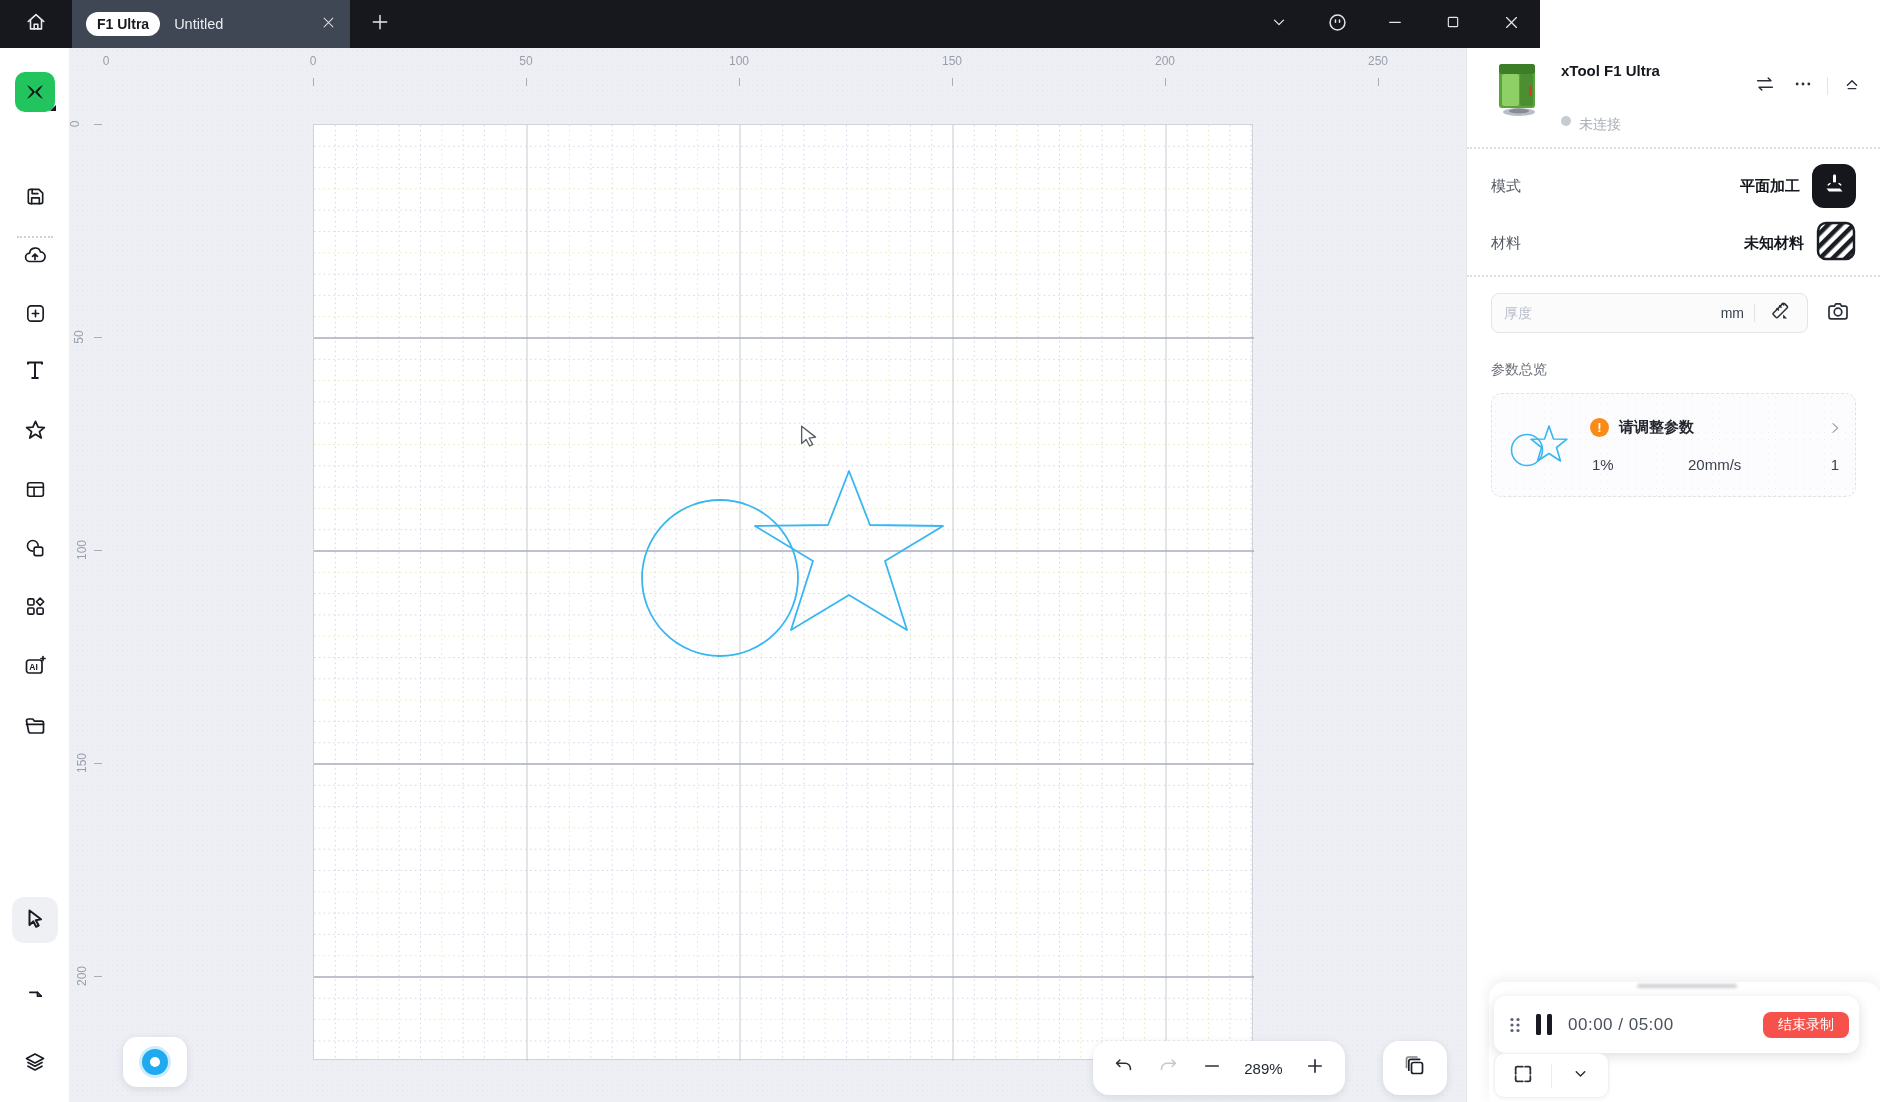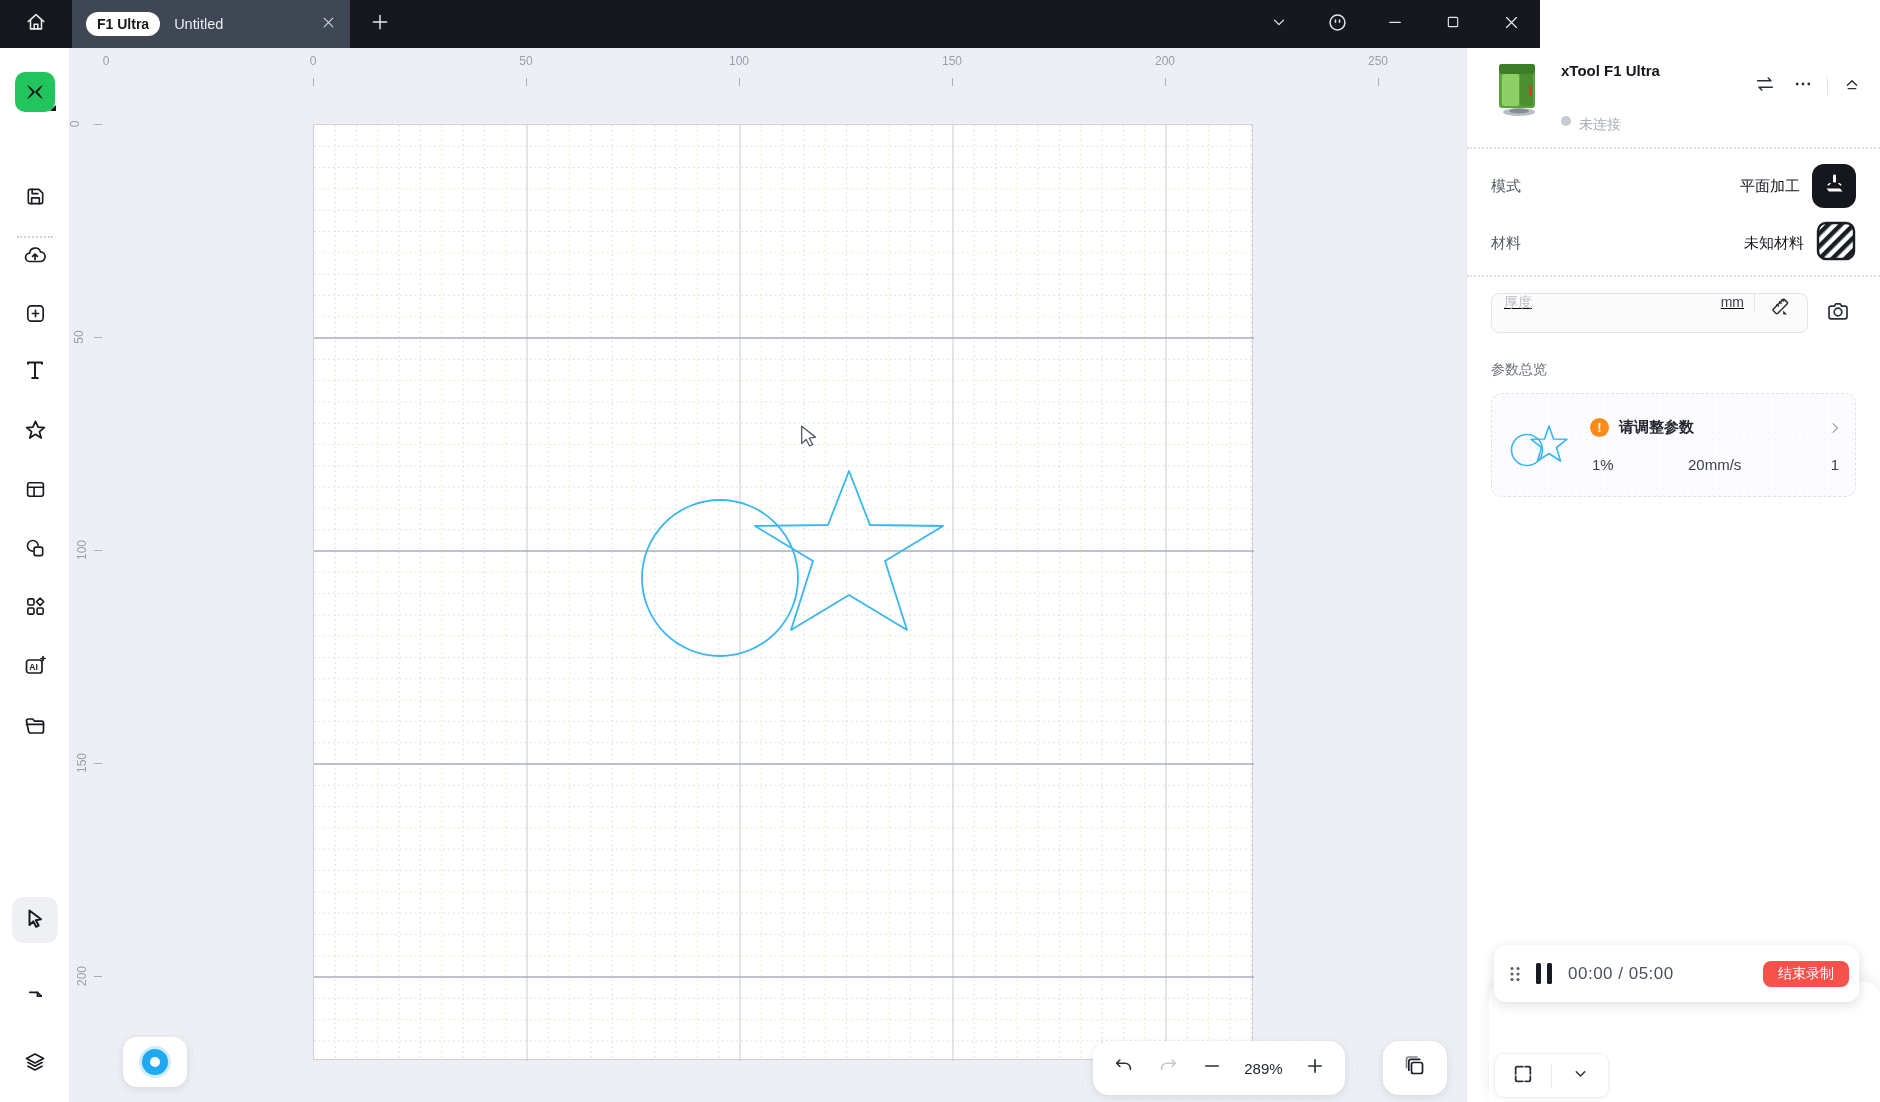--- a/index.html
+++ b/index.html
@@ -70,26 +70,26 @@
   .dev-status { position:absolute; left:94px; top:40px; display:flex; align-items:flex-start; gap:8px;
     font-size:14px; color:#a9aeb7;margin-top:28px; }
   .dev-status i { width:10px; height:10px; border-radius:50%; background:#c6cad1; }
   .hdr-icons { position:absolute; right:14px; top:24px; display:flex; align-items:center; gap:10px; color:#2a2f38; }
   .hdr-icons .vdiv { width:1px; height:18px; background:#e3e3e8; }
   .hdr-icons > div { width:28px; height:28px; display:flex; align-items:center; justify-content:center; cursor:pointer; }
   .dotted-div { border-top:2px dotted #dddde4; }
   .prow { display:flex; align-items:center; padding:0 24px; justify-content:space-between; }
   .prow .lab { font-size:15px; color:#545a64; }
   .prow .valgrp { display:flex; align-items:center; gap:12px; }
-  .prow .val { font-size:15px; color:#14171d; }
+  .prow .val { font-size:15px; color:#14171d;font-weight:bold; }
   .mode-icon { width:44px; height:44px; border-radius:12px; background:#15171c; display:flex;
     align-items:center; justify-content:center; cursor:pointer; }
   .thick-row { display:flex; align-items:center; padding:0 24px; gap:12px; margin-top:16px; }
   .thick-input { flex:1; height:40px; border:1px solid #e3e4e9; background:#fbfbfc; border-radius:8px;
-    display:flex; align-items:flex-start; padding:0 12px; gap:10px;text-decoration:underline; }
+    display:flex; align-items:center; padding:0 12px; gap:10px; }
   .thick-input input { flex:1; border:none; outline:none; background:transparent; font-size:14px; color:#14171d;
     font-family:"Liberation Sans",sans-serif; min-width:0; }
   .thick-input input::placeholder { color:#b9bdc6; }
   .unit { font-size:14px; color:#3c424d; }
   .tdiv { width:1px; height:18px; background:#e3e3e8; }
   .icon-btn { width:30px; height:30px; display:flex; align-items:center; justify-content:center;
     color:#2a2f38; cursor:pointer; }
   .section-title { padding:0 24px; margin-top:28px; font-size:14px; color:#6b7078; }
   .param-card { position:relative; margin:14px 24px 0; height:104px; border:1px dashed #e0e0e8; border-radius:10px;
     background:#fcfcfe; background-image:radial-gradient(#ececf2 0.9px, transparent 1px); background-size:7px 7px; cursor:pointer; }
@@ -100,21 +100,21 @@
   .pc-warntext { font-size:15px; font-weight:bold; color:#23262e; }
   .pc-chev { position:absolute; right:12px; top:26px; color:#9aa0aa; }
   .pc-vals { position:absolute; left:100px; right:16px; top:62px; display:flex; align-items:center;
     font-size:15px; color:#3c424d; }
   .pc-vals .v1 { width:96px; } .pc-vals .v2 { flex:1; } .pc-vals .v3 { text-align:right; }
 
   .bottom-card { position:absolute; left:22px; top:934px; width:392px; height:120px; background:#fff;
     border-radius:16px 16px 0 0; box-shadow:0 -3px 14px rgba(20,24,40,.07); }
   .smudge { position:absolute; left:170px; top:936px; width:100px; height:4px; background:#cfcfd6;
     border-radius:2px; filter:blur(1.5px); }
-  .rec-bar { position:absolute; left:27px; top:897px; width:365px; height:57px; background:#fff;
+  .rec-bar { position:absolute; left:27px; top:948px; width:365px; height:57px; background:#fff;
     border-radius:12px; box-shadow:0 3px 12px rgba(20,24,40,.14); display:flex; align-items:center; padding:0 10px 0 14px; }
   .rec-handle { color:#5a6170; display:flex; align-items:center; cursor:grab; }
   .pause-btn { display:flex; gap:6px; margin-left:14px; cursor:pointer; }
   .pause-btn i { width:5px; height:21px; background:#181b22; border-radius:1.5px; }
   .rec-time { margin-left:16px; font-size:17px; color:#4a505c; letter-spacing:.5px; }
   .stop-btn { margin-left:auto; background:#f7514b; color:#fff; font-size:14px; padding:4px 15px;
     border-radius:8px; border:none; cursor:pointer; font-family:"Liberation Sans",sans-serif; }
   .bottom-row { position:absolute; left:27px; top:1005px; right:0; height:45px; display:flex; gap:7px; }
   .frame-group { width:115px; height:45px; background:#fff; border:1px solid #f0f0f3; border-radius:10px;
     display:flex; align-items:center; box-shadow:0 1px 4px rgba(20,24,40,.05); }

